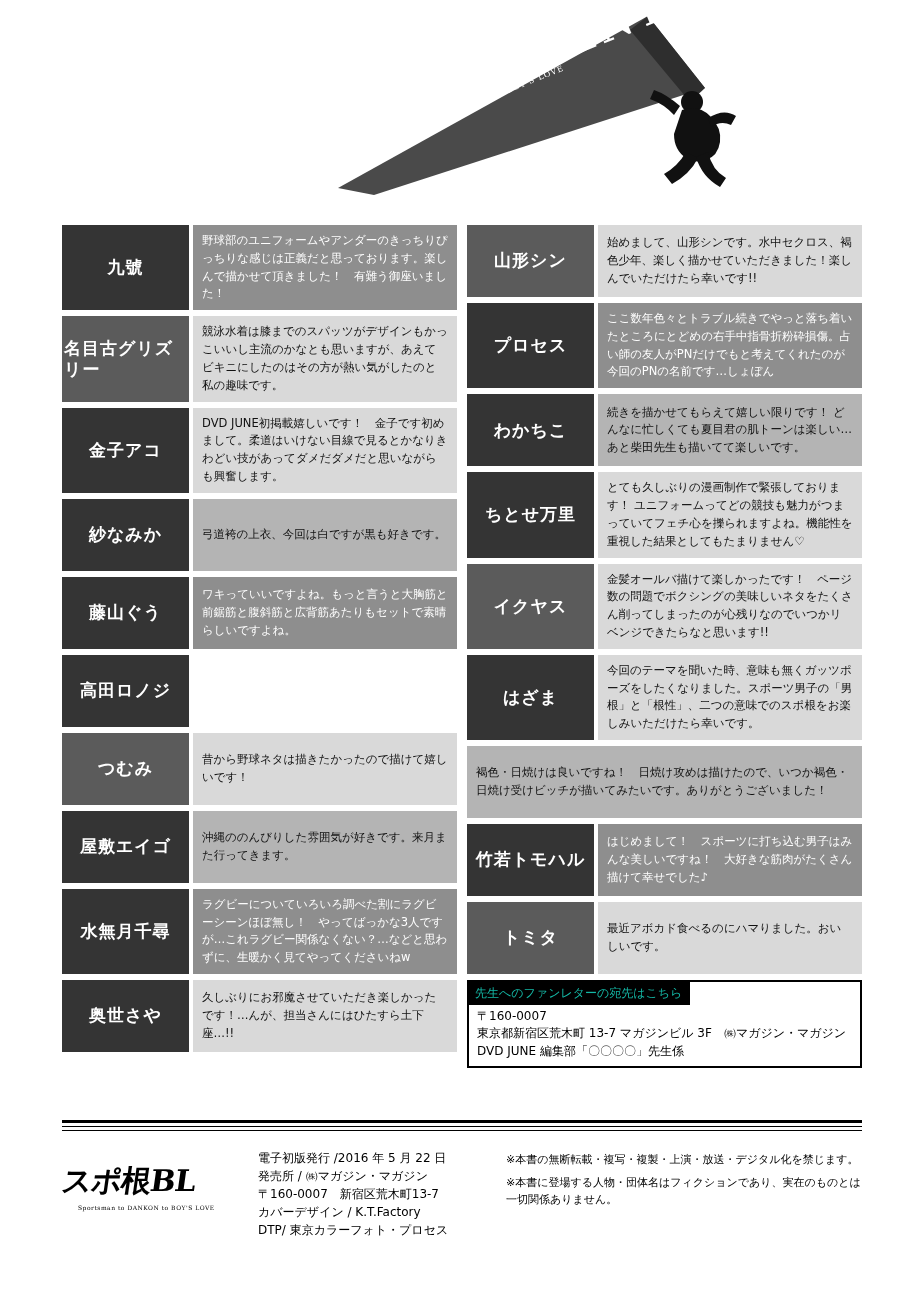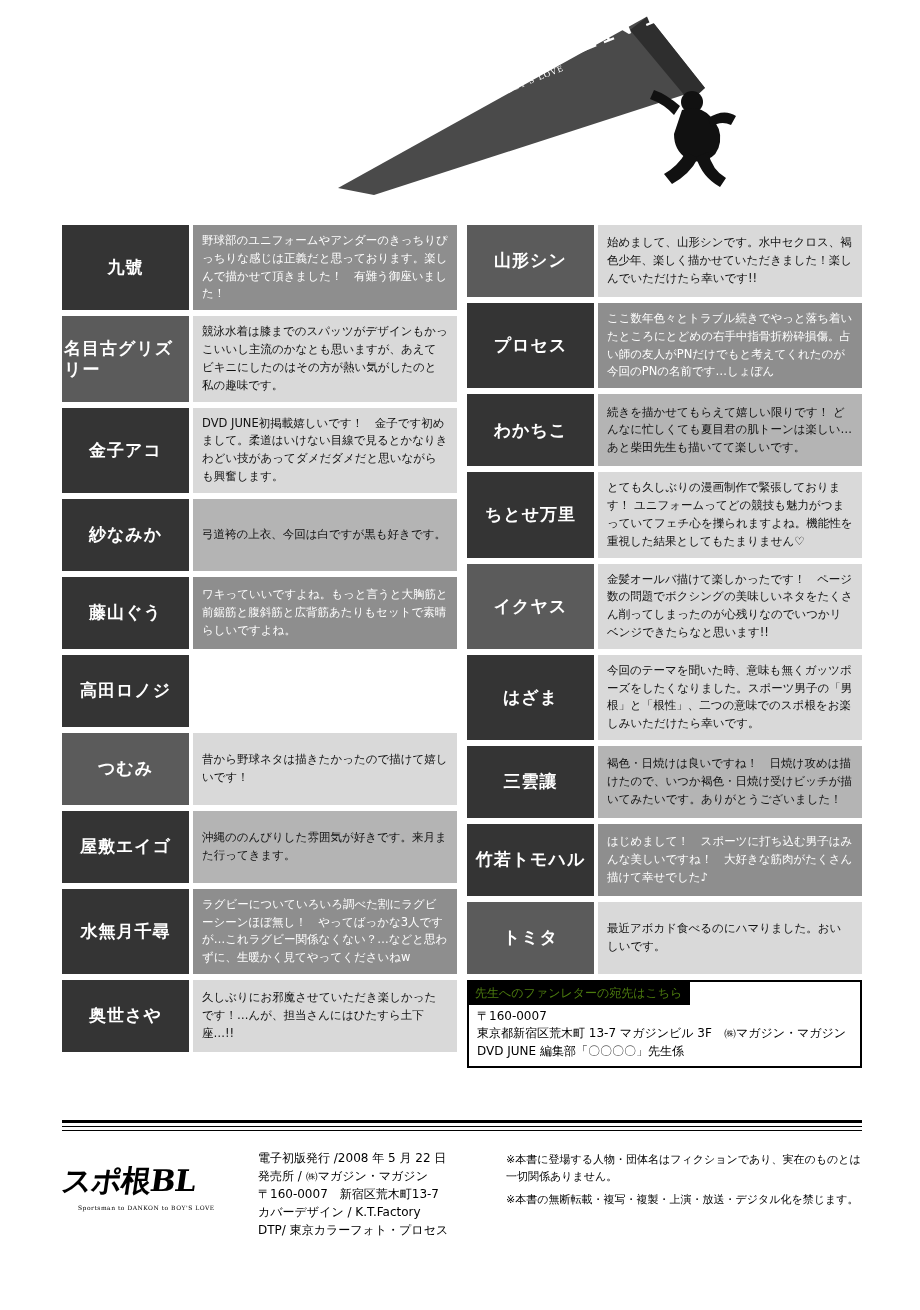--- a/index.html
+++ b/index.html
@@ -115,21 +115,21 @@
   
   .address-box {
     border: 2px solid #000;
     padding: 0;
     background: #fff;
     min-height: 72px;
     box-sizing: border-box;
   }
   .address-title {
     background: #000;
-    color: #4d7c0f;
+    color: #14b8a6;
     display: inline-block;
     font-size: 12px;
     padding: 3px 8px 3px 6px;
     font-weight: normal;
   }
   .address-lines {
     padding: 3px 8px 6px 8px;
     font-size: 12px;
     line-height: 1.45;
   }
@@ -296,21 +296,20 @@
       <div class="name light">イクヤス</div>
       <div class="body">金髪オールバ描けて楽しかったです！　ページ数の問題でボクシングの美味しいネタをたくさん削ってしまったのが心残りなのでいつかリベンジできたらなと思います!!</div>
     </div>
 
     <div class="entry">
       <div class="name">はざま</div>
       <div class="body">今回のテーマを聞いた時、意味も無くガッツポーズをしたくなりました。スポーツ男子の「男根」と「根性」、二つの意味でのスポ根をお楽しみいただけたら幸いです。</div>
     </div>
 
     <div class="entry">
-      <div class="name">三雲讓</div>
       <div class="body mid">褐色・日焼けは良いですね！　日焼け攻めは描けたので、いつか褐色・日焼け受けビッチが描いてみたいです。ありがとうございました！</div>
     </div>
 
     <div class="entry">
       <div class="name">竹若トモハル</div>
       <div class="body dark">はじめまして！　スポーツに打ち込む男子はみんな美しいですね！　大好きな筋肉がたくさん描けて幸せでした♪</div>
     </div>
 
     <div class="entry">
       <div class="name light">トミタ</div>
@@ -336,25 +335,25 @@
     <div class="rule-thin2"></div>
   </div>
 
   <div class="footer-cols">
     <div class="logo-wrap">
       <div class="logo-main">スポ根BL</div>
       <div class="logo-sub">Sportsman to DANKON to BOY'S LOVE</div>
     </div>
 
     <div class="colophon">
-      <div>電子初版発行 /2008 年 5 月 22 日</div>
+      <div>電子初版発行 /2016 年 5 月 22 日</div>
       <div>発売所 / ㈱マガジン・マガジン</div>
       <div>〒160-0007　新宿区荒木町13-7</div>
       <div>カバーデザイン / K.T.Factory</div>
       <div>DTP/ 東京カラーフォト・プロセス</div>
     </div>
 
     <div class="notices">
+      <p>※本書の無断転載・複写・複製・上演・放送・デジタル化を禁じます。</p>
       <p>※本書に登場する人物・団体名はフィクションであり、実在のものとは一切関係ありません。</p>
-      <p>※本書の無断転載・複写・複製・上演・放送・デジタル化を禁じます。</p>
     </div>
   </div>
 </div>
 
 </body></html>

